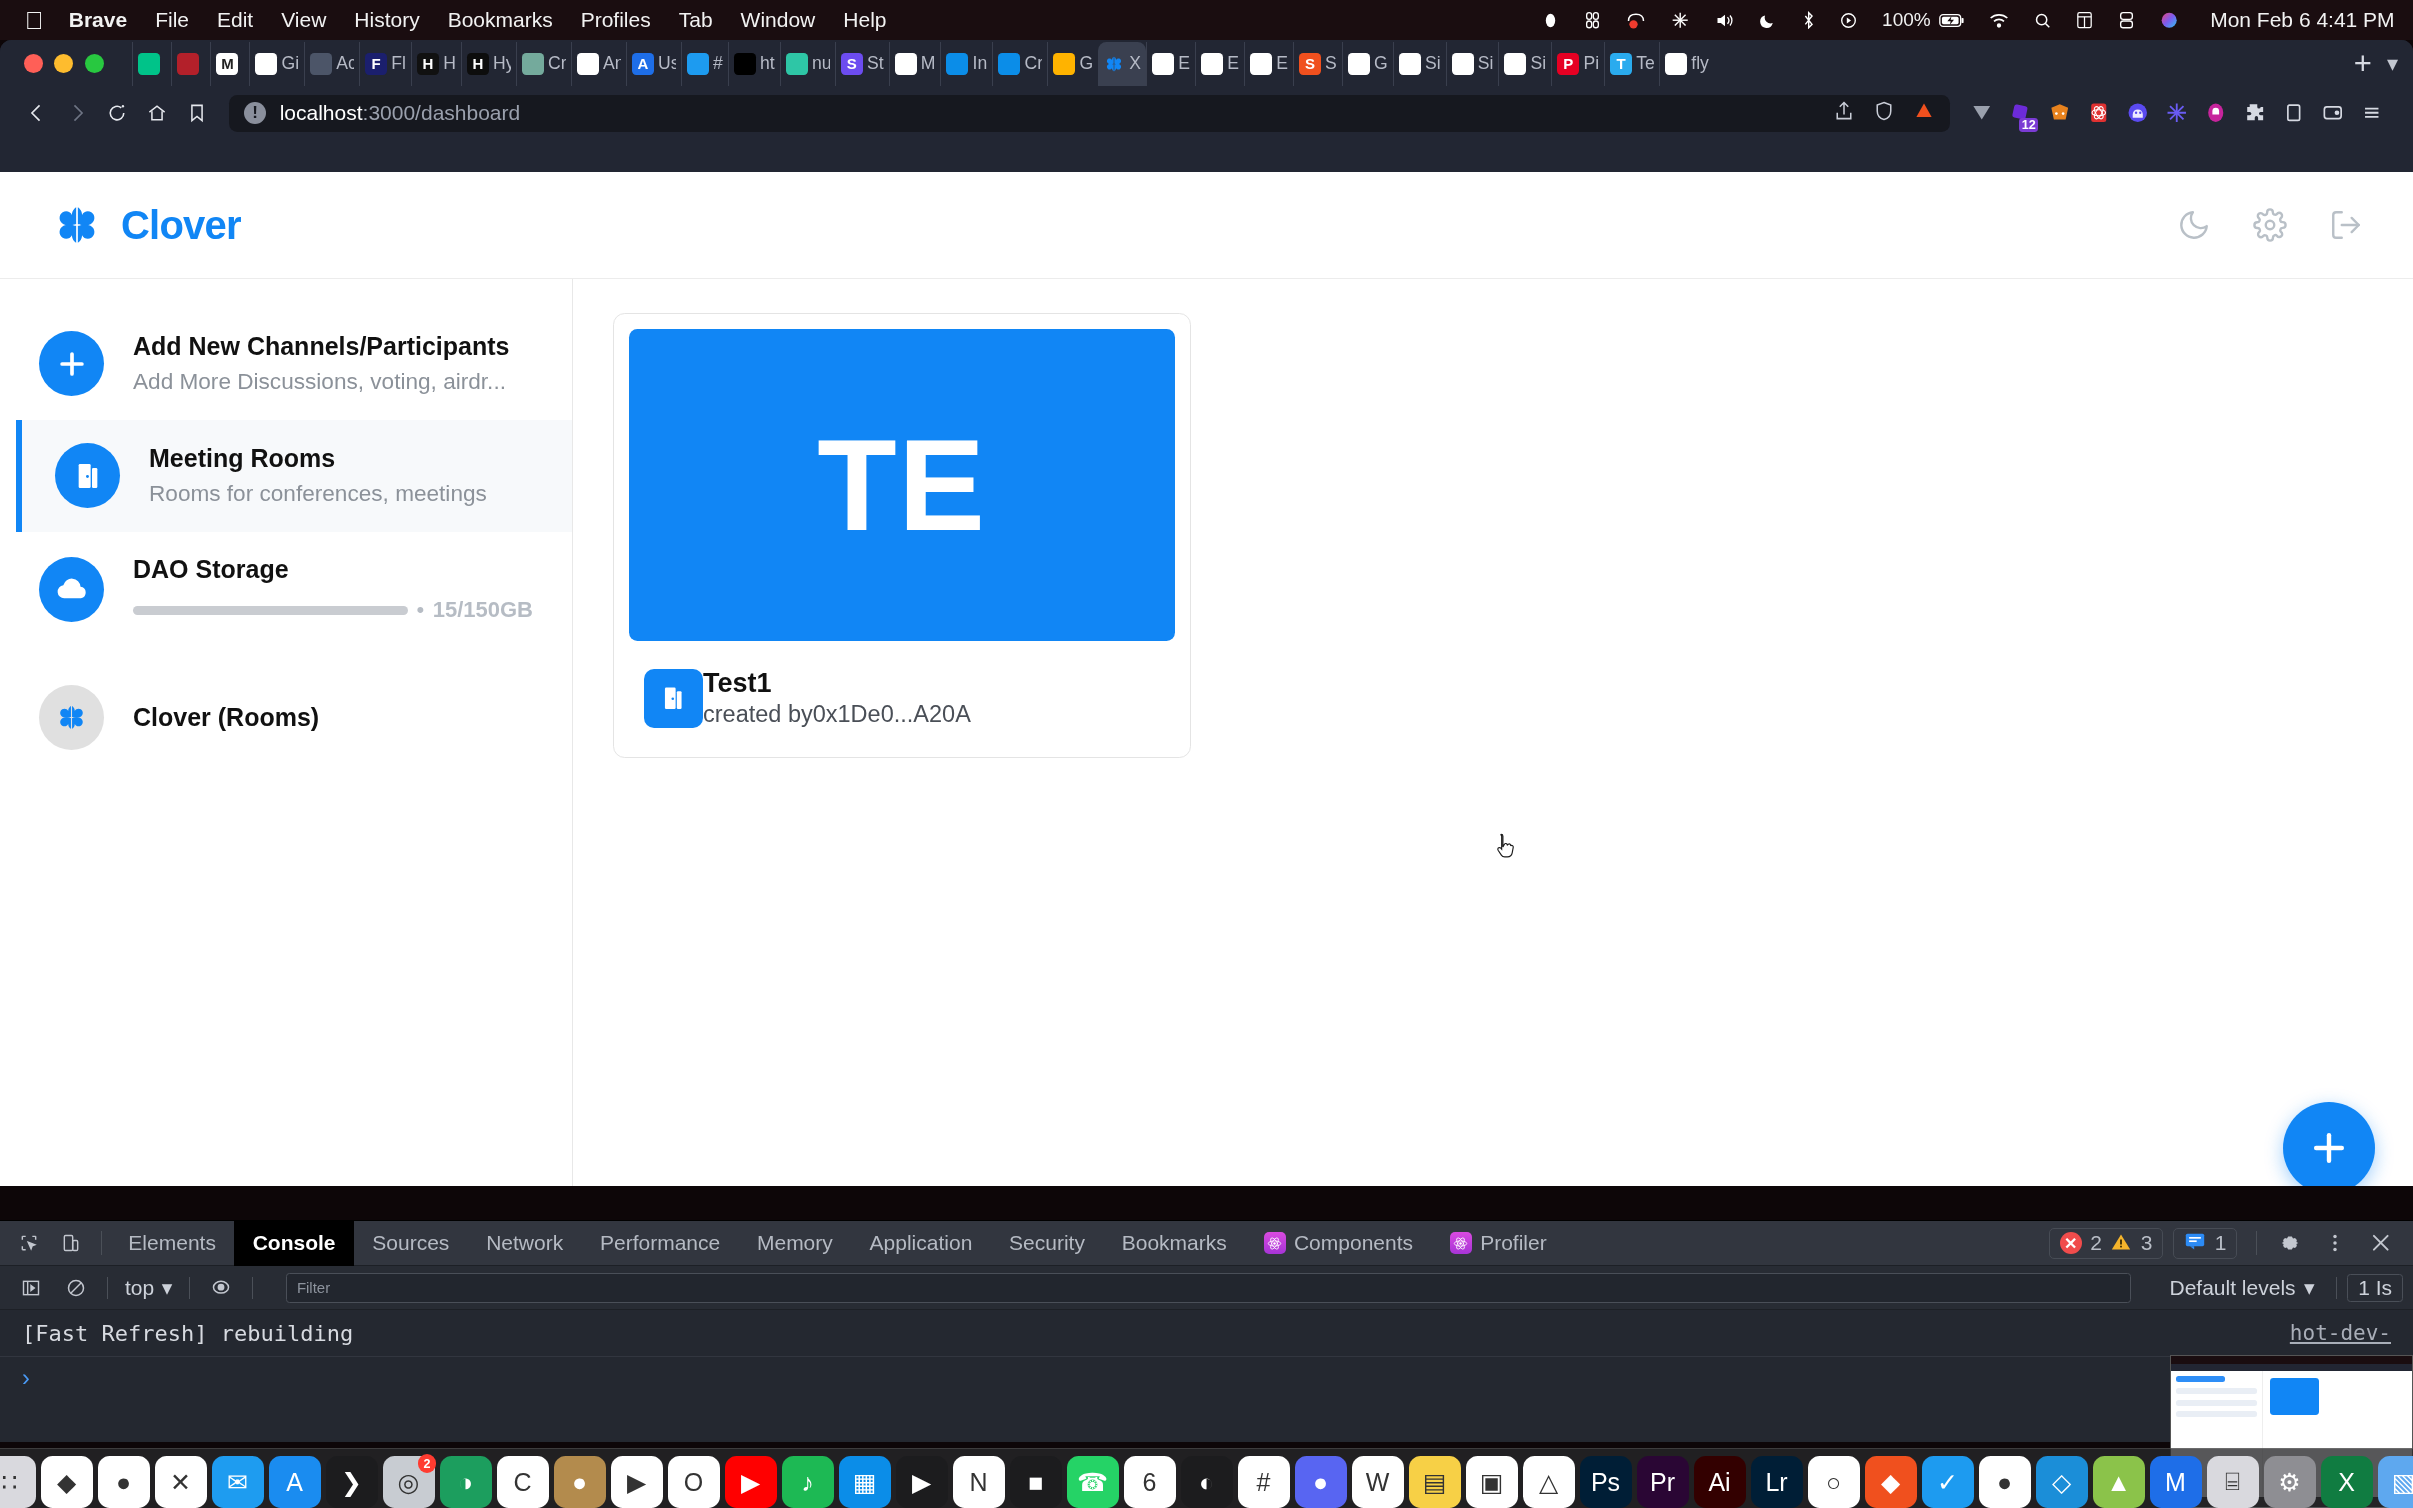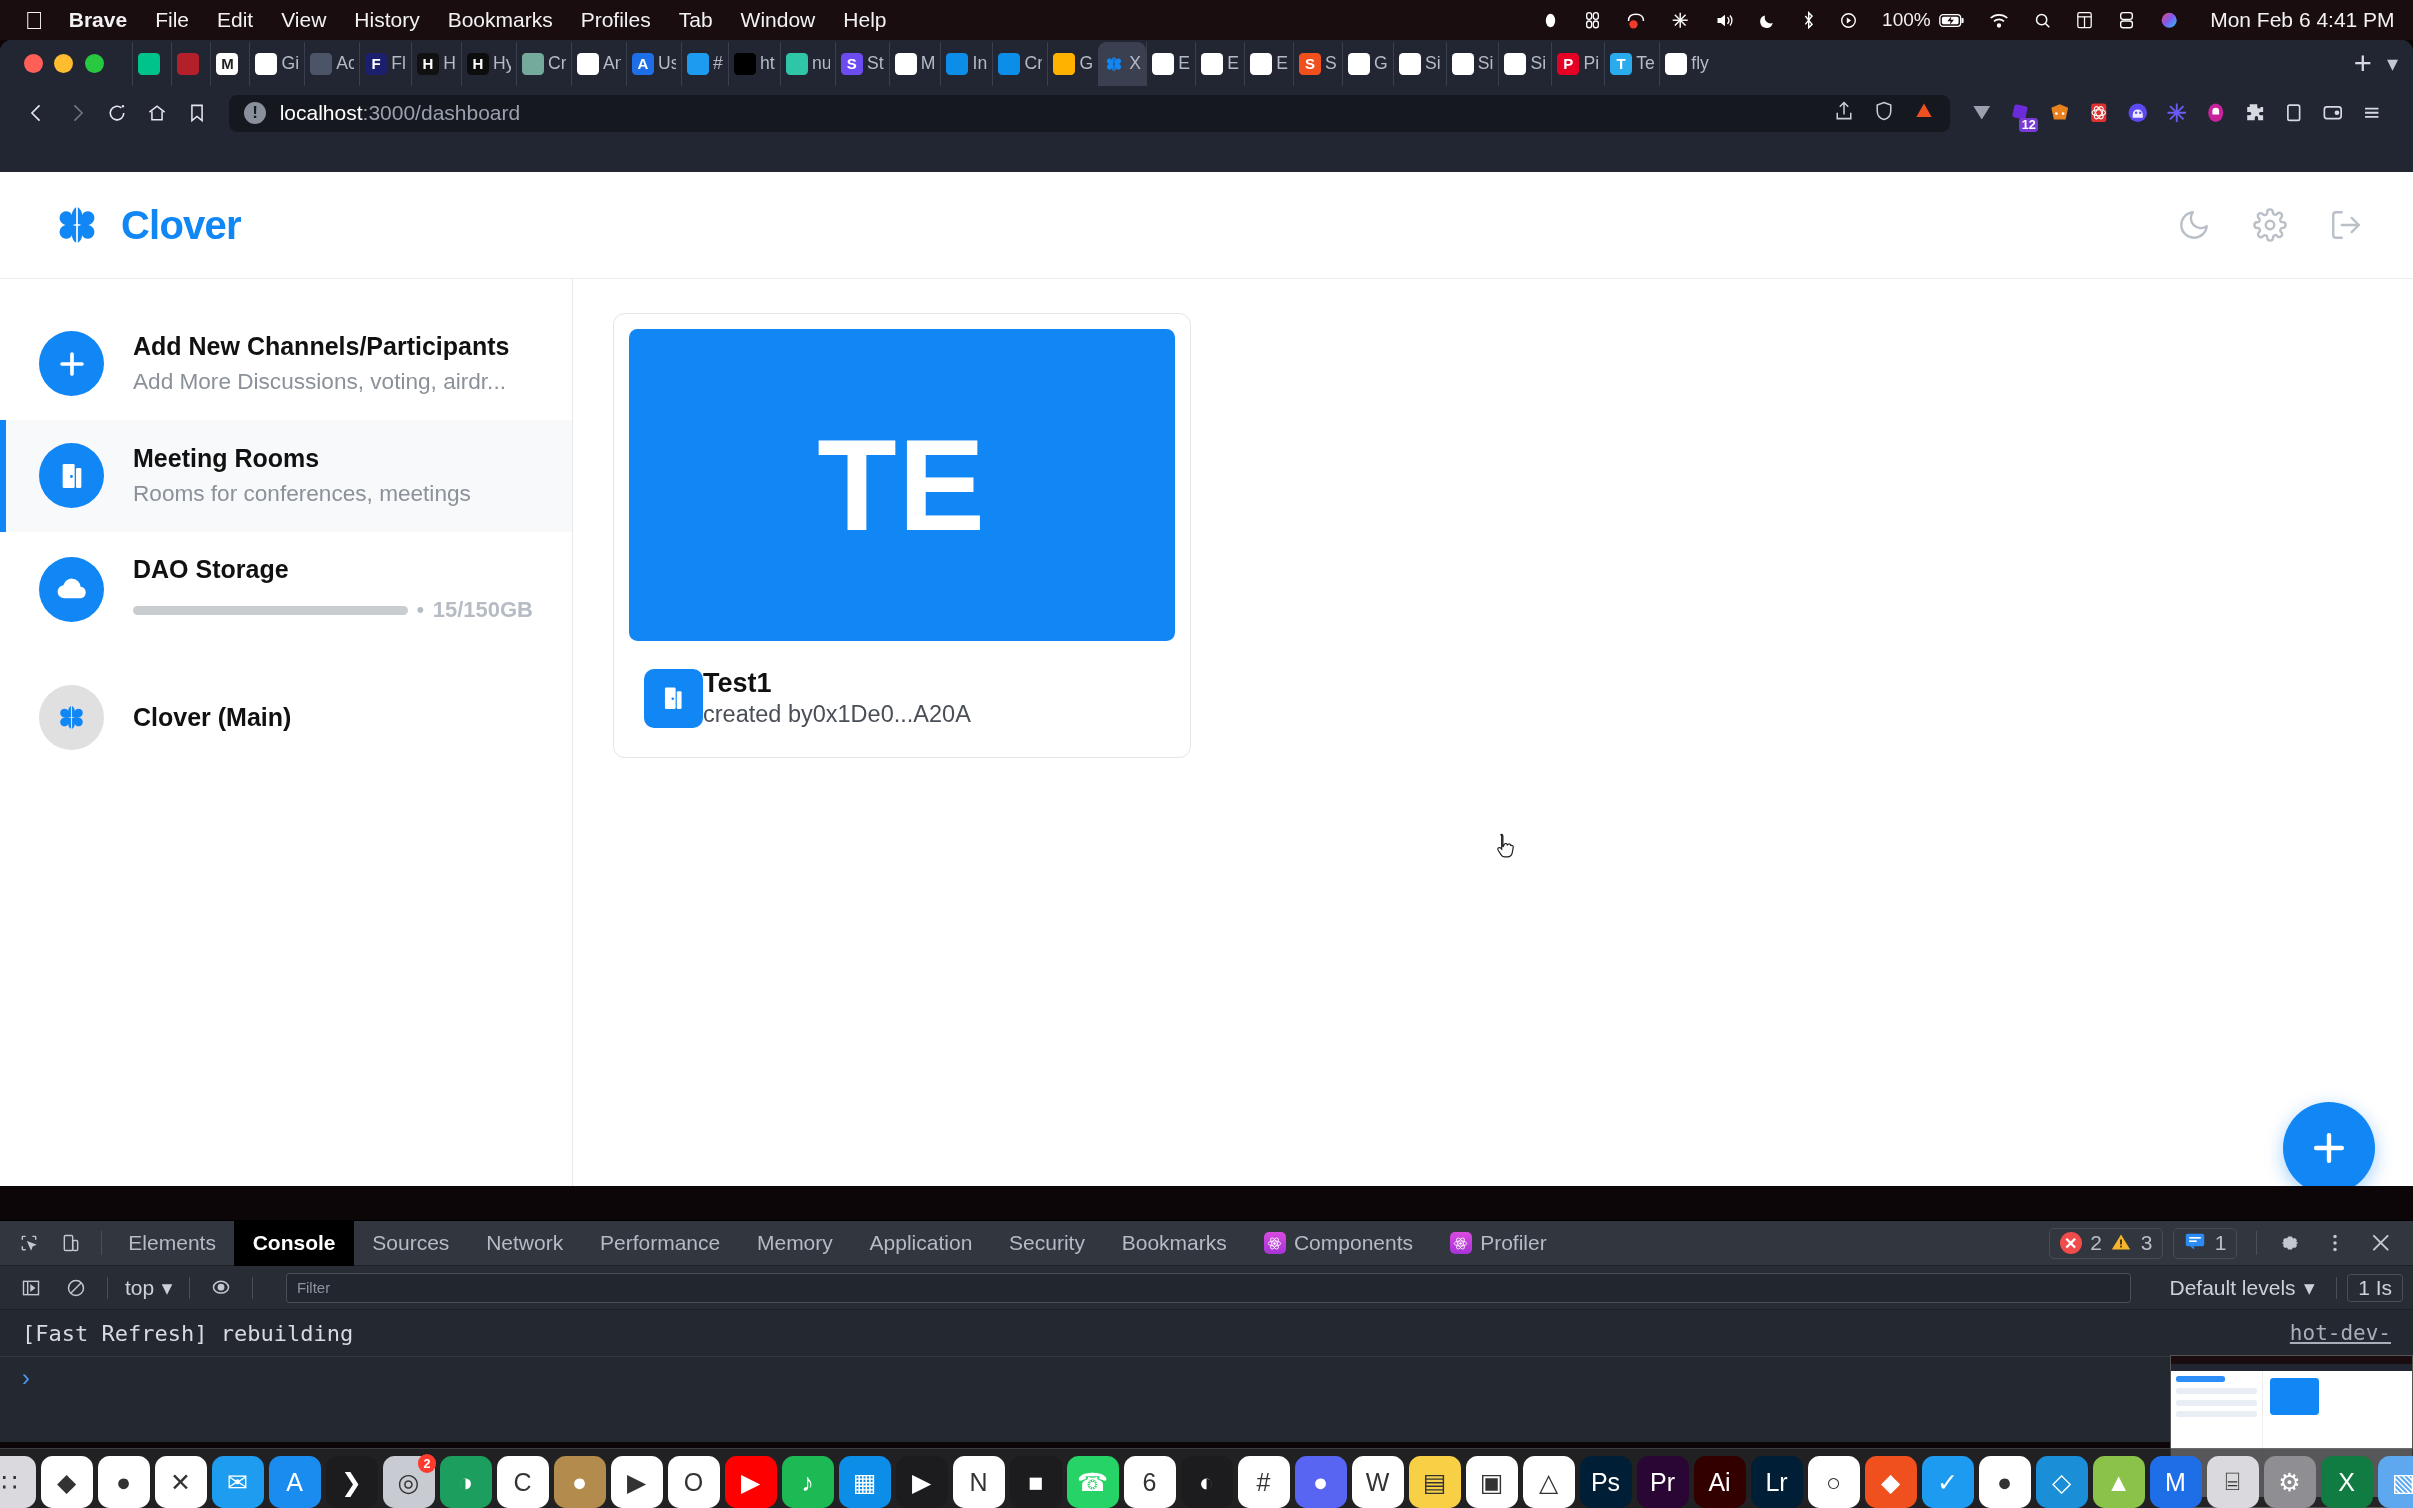--- a/index.html
+++ b/index.html
@@ -81,21 +81,21 @@
     border-bottom: 0.8px solid #ececec;
   }
   .logo { display: flex; align-items: center; gap: 17px; }
   .logo .txt { font-size: 40px; font-weight: bold; color: #1186f5; letter-spacing: -0.8px; }
   .hdricons { margin-left: auto; display: flex; align-items: center; gap: 42px; }
   .hdricons .hi { color: #b9c0c7; display: flex; align-items: center; }
 
   .body { display: flex; height: 955px; }
   .sidebar { width: 573px; border-right: 0.8px solid #e8e8e8; padding-top: 28.5px; flex-shrink: 0;}
   .srow { display: flex; align-items: center; padding: 23.5px 39px; gap: 29px; position: relative; }
-  .srow.active { background: #f7f9fb; }
+  .srow.active { background: #f7f9fb; margin-left: 16px; }
   .srow.active::before { content:""; position:absolute; left:0; top:0; bottom:0; width:5.9px; background:#1186f5; }
   .sicon { width: 65px; height: 65px; border-radius: 50%; background: #1186f5; display: flex; align-items: center; justify-content: center; flex-shrink: 0; }
   .sicon.grey { background: #e0e0e0; }
   .stext { min-width: 0; }
   .stitle { font-size: 25px; font-weight: bold; color: #111; white-space: nowrap; }
   .ssub { font-size: 22.6px; color: #8b9199; margin-top: 7.5px; white-space: nowrap; }
   .storagebar { display: flex; align-items: center; gap: 8.4px; margin-top: 13.4px; }
   .track { width: 401px; height: 9.2px; background: #c9ccd1; border-radius: 5px; overflow: hidden; }
   .fill { height: 100%; background: #1186f5; border-radius: 5px; }
   .storagetxt { font-size: 22px; font-weight: bold; color: #b6bcc4; white-space: nowrap; }
@@ -655,21 +655,21 @@
           <div class="srow" style="margin-top:15px">
             <span class="sicon grey">
               <svg width="35" height="35" viewBox="0 0 64 64">
                 <path d="M30 31C30 31 22 34 16 31 C10 28 10 20 15 17 C19 14.5 24 16 26 20 C26 14 31 11 31 11 L31 31z" fill="#1186f5"></path>
                 <path d="M34 31C34 31 42 34 48 31 C54 28 54 20 49 17 C45 14.5 40 16 38 20 C38 14 33 11 33 11 L33 31z" fill="#1186f5"></path>
                 <path d="M30 33C30 33 22 30 16 33 C10 36 10 44 15 47 C19 49.5 24 48 26 44 C26 50 31 53 31 53 L31 33z" fill="#1186f5"></path>
                 <path d="M34 33C34 33 42 30 48 33 C54 36 54 44 49 47 C45 49.5 40 48 38 44 C38 50 33 53 33 53 L33 33z" fill="#1186f5"></path>
               </svg>
             </span>
             <span class="stext">
-              <span class="stitle">Clover (Main)</span>
+              <span class="stitle">Clover (Rooms)</span>
             </span>
           </div>
         </div>
 
         <div class="main">
           <div class="card">
             <div class="thumb">TE</div>
             <div class="cardfoot">
               <span class="cardicon">
                 <svg width="28.5" height="28.5" viewBox="0 0 24 24" fill="#fff">

